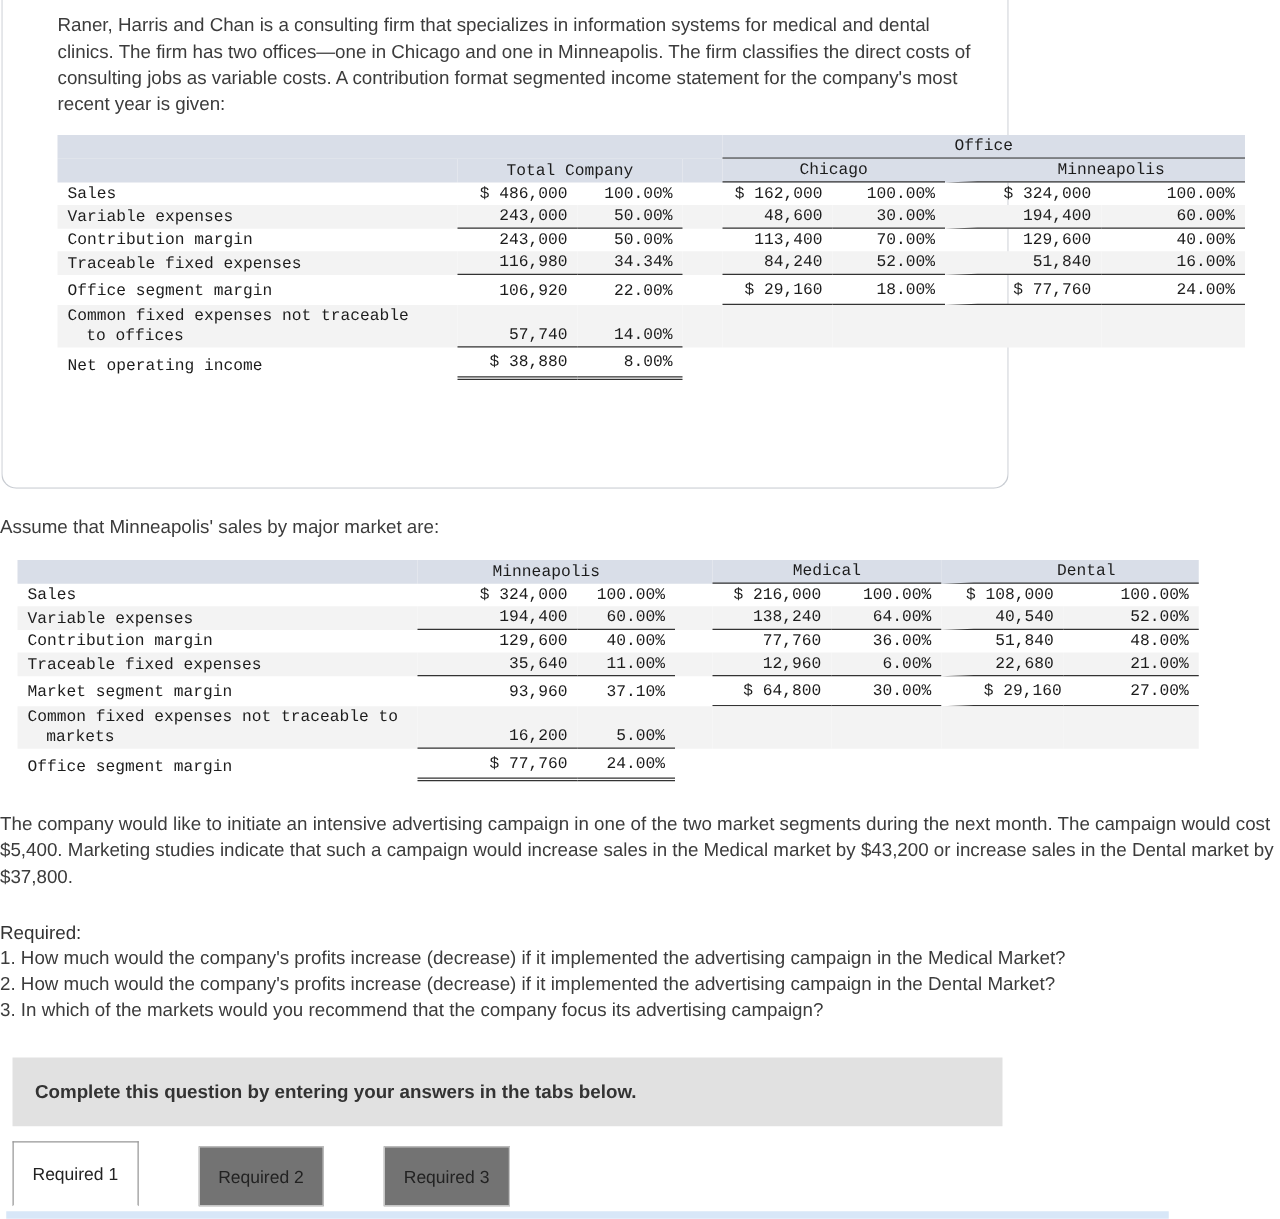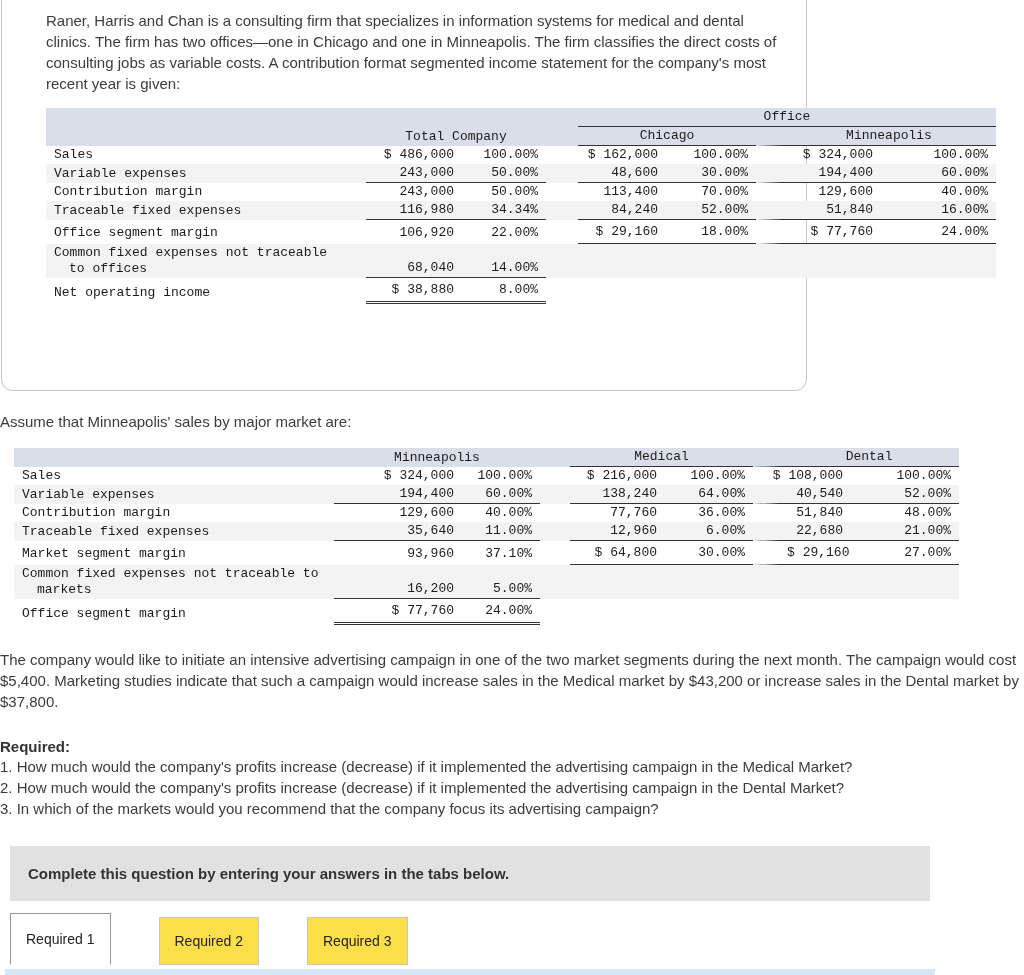--- a/index.html
+++ b/index.html
@@ -37,31 +37,31 @@
   table.fin tbody tr:nth-child(even) { background: #f3f3f3; }
   tr.gap td { padding-top: 4px; padding-bottom: 3px; }
   .l1 { display: block; }
   .l2 { display: block; padding-left: 15px; }
 
   
   .section2 { margin-top: 22px; }
   .assume { margin: 0; font-size: 15px; color: #3c3c3c; }
   .t2wrap { margin: 18px 0 0 14px; }
   .campaign { margin: 24px 0 0 0; font-size: 15px; line-height: 21px; color: #3c3c3c; }
-  .req-head { margin: 26px 0 2px 0; font-weight: bold; font-size: 15px; color: #333333; }
+  .req-head { margin: 26px 0 2px 0; font-weight: normal; font-size: 15px; color: #333333; }
   .req-item { margin: 2px 0 0 0; font-size: 15px; line-height: 19px; color: #3c3c3c; }
 
   .complete-box {
-    margin: 28px 0 0 10px; width: 920px;
+    margin: 28px 0 0 10px; width: 792px;
     background: #e1e1e1; padding: 19px 18px;
     font-weight: bold; font-size: 15px; color: #333333;
   }
   .tabs { margin: 10px 0 0 10px; display: flex; align-items: flex-end; height: 54px; gap: 45px; }
   .tab {
-    background: #fde047; border: 1px solid #c6c6c6;
+    background: #737373; border: 1px solid #c6c6c6;
     padding: 15px 15px; font-size: 14px; color: #222222;
     margin-right: 3px; cursor: pointer; white-space: nowrap;
   }
   .tab.active {
     background: #ffffff; border-color: #979797; border-bottom-color: #ffffff;
     padding-top: 17px; padding-bottom: 17px;
   }
   .qbar {
     margin: 4px 0 0 5px; width: 930px;
     background: #d8e7f8; color: #1b2b4a;
@@ -147,21 +147,21 @@
         <td class="num ul">$ 29,160</td>
         <td class="num ul">18.00%</td>
         <td class="num ul gl">$ 77,760</td>
         <td class="num ul">24.00%</td>
       </tr>
       <tr>
         <td>
           <span class="l1">Common fixed expenses not traceable</span>
           <span class="l2">to offices</span>
         </td>
-        <td class="num ul">68,040</td>
+        <td class="num ul">57,740</td>
         <td class="num ul">14.00%</td>
         <td></td>
         <td></td>
         <td></td>
         <td></td>
         <td></td>
       </tr>
       <tr class="gap">
         <td>Net operating income</td>
         <td class="num dul">$ 38,880</td>

